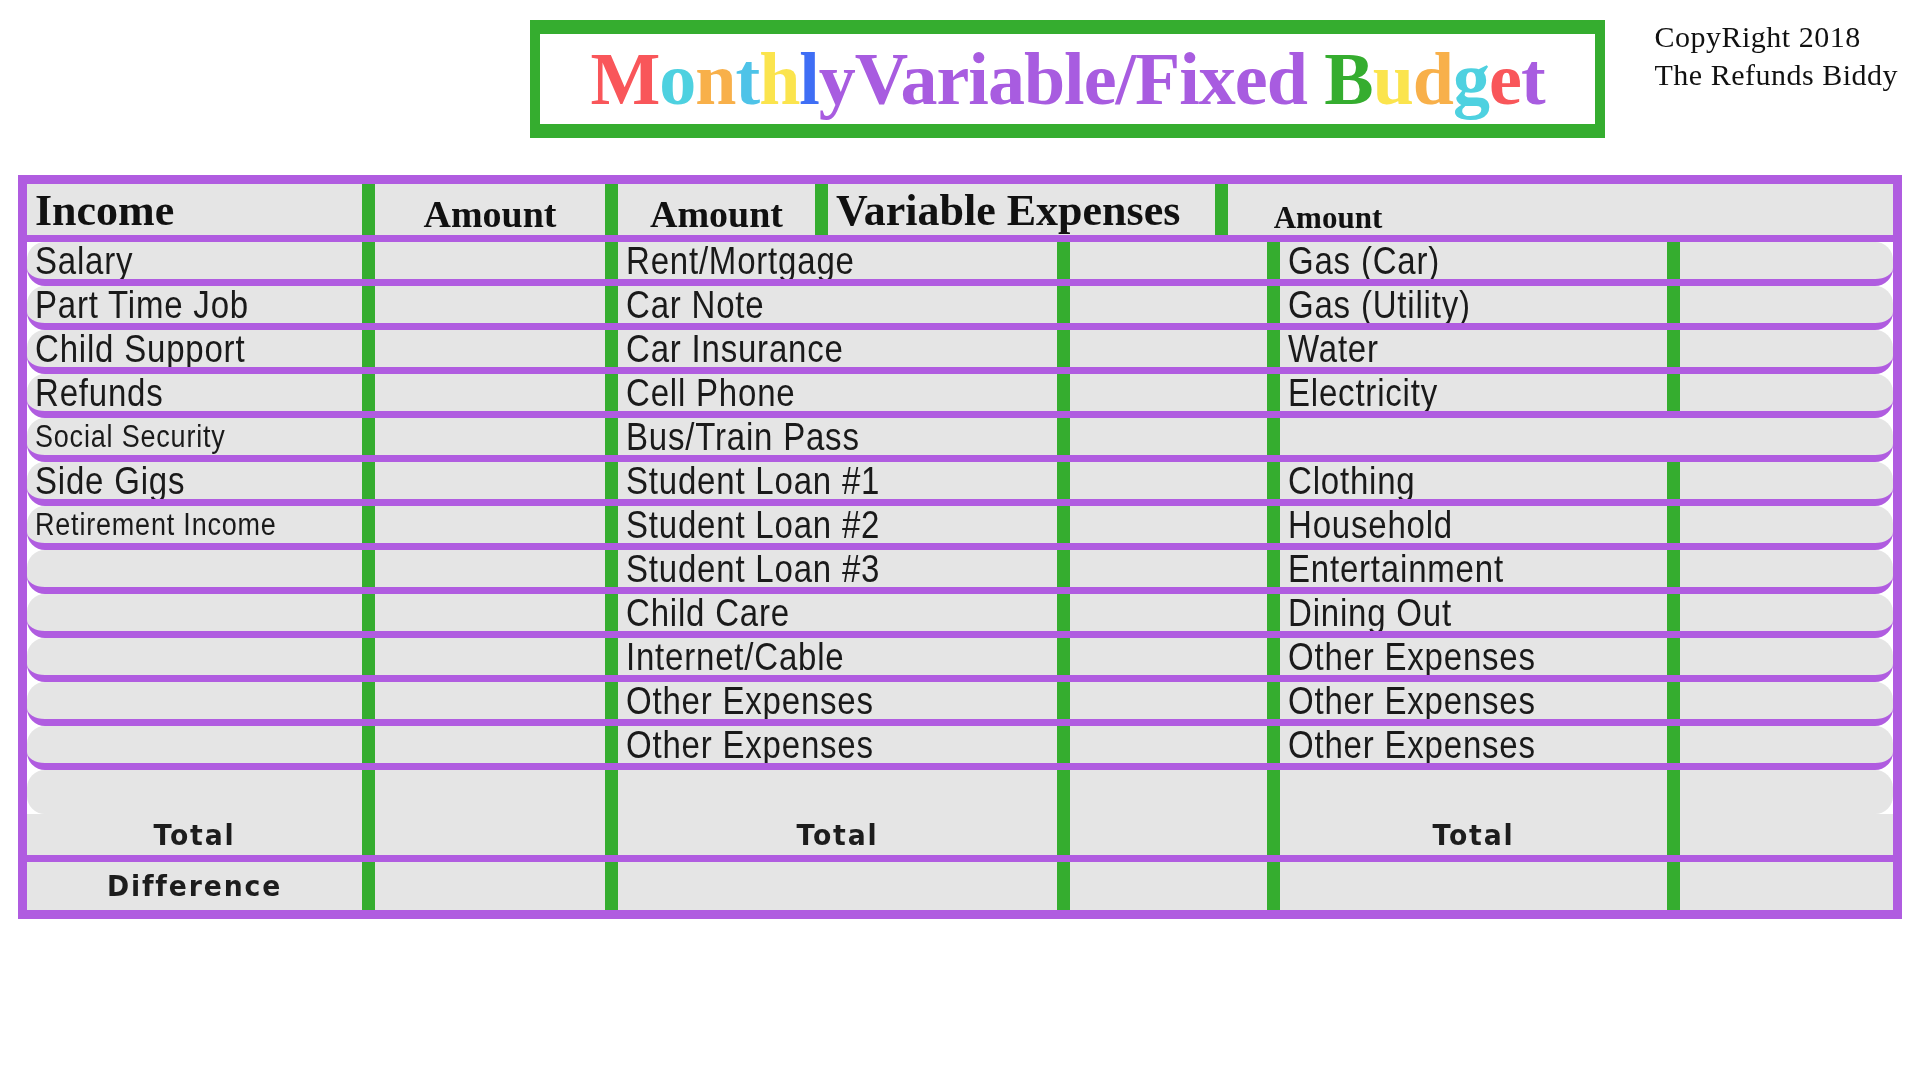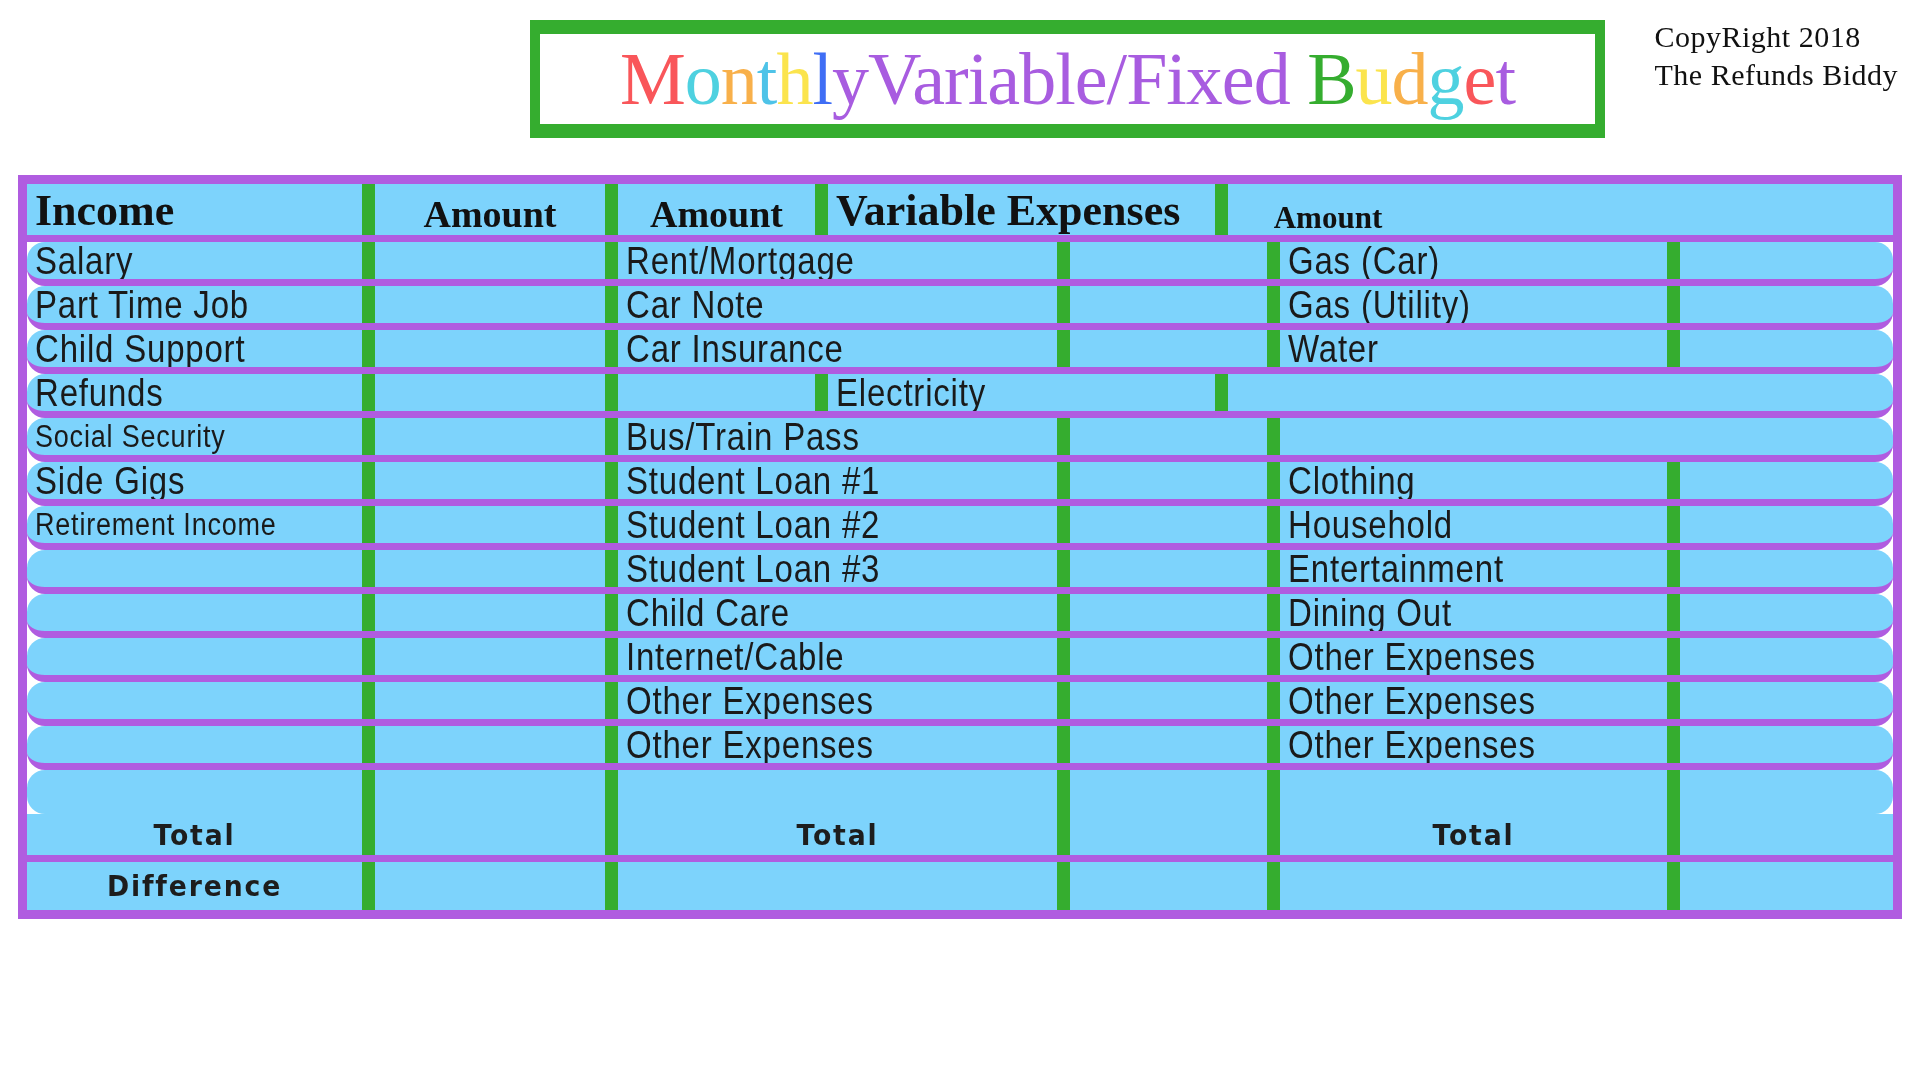--- a/index.html
+++ b/index.html
@@ -34,21 +34,21 @@
     background: #ffffff;
     width: 100%;
     height: 100%;
     display: flex;
     align-items: center;
     justify-content: center;
     overflow: hidden;
   }
   .title-text {
     font-family: "Liberation Serif", "DejaVu Serif", serif;
-    font-weight: normal;
+    font-weight: bold;
     font-size: 74px;
     line-height: 1;
     white-space: nowrap;
     letter-spacing: -1px;
   }
   .title-text span { display: inline; }
 
   .copyright {
     position: absolute;
     right: 22px;
@@ -73,21 +73,21 @@
     border-left: 9px solid #b05ce0;
     border-right: 9px solid #b05ce0;
     box-sizing: border-box;
     background: #ffffff;
   }
   .row {
     display: flex;
     width: 100%;
     box-sizing: border-box;
     border-bottom: 7px solid #b05ce0;
-    background: #7dd3fc;
+    background: #e5e5e5;
   }
   .row:last-child { border-bottom: none; }
   .row.header-row { border-bottom: 7px solid #b05ce0; }
 
   .cell {
     box-sizing: border-box;
     display: flex;
     align-items: center;
     overflow: hidden;
     white-space: nowrap;
@@ -243,20 +243,23 @@
           <span class="label"></span>
         </div>
       </div>
       <div class="row body-row">
         <div class="cell c-income">
           <span class="label">Refunds</span>
         </div>
         <div class="cell c-amt1">
           <span class="label"></span>
         </div>
+        <div class="cell c-fixed">
+          <span class="label">Cell Phone</span>
+        </div>
         <div class="cell c-amt2">
           <span class="label"></span>
         </div>
         <div class="cell c-var">
           <span class="label">Electricity</span>
         </div>
         <div class="cell c-amt3">
           <span class="label"></span>
         </div>
       </div>

